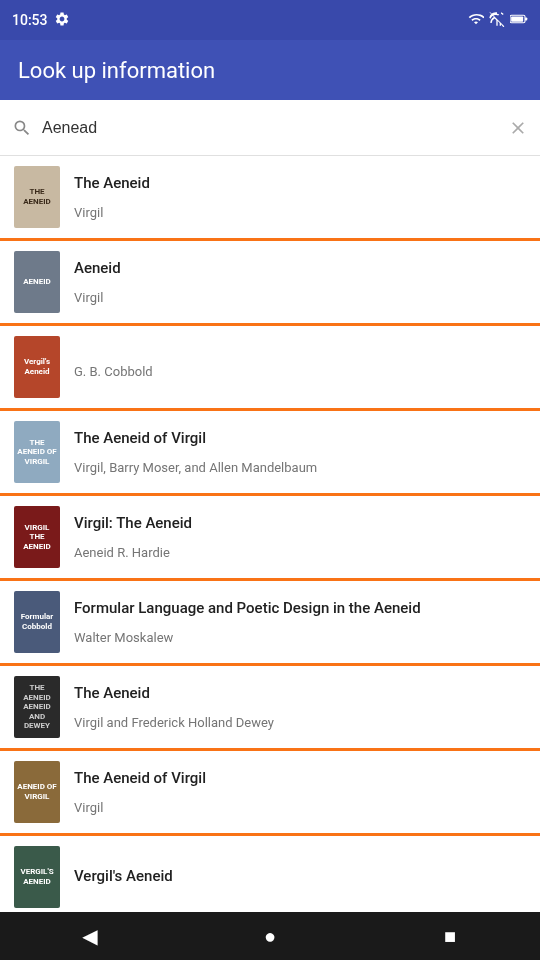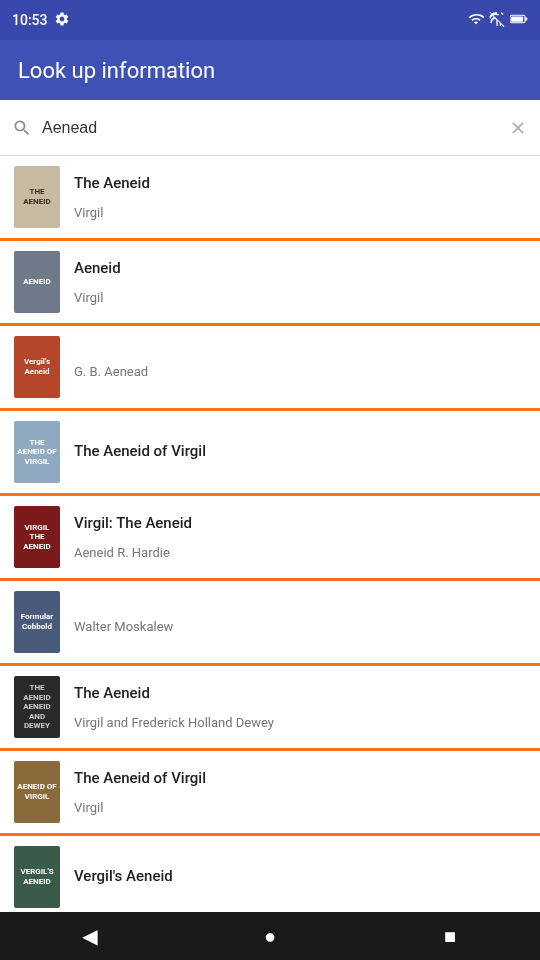--- a/index.html
+++ b/index.html
@@ -240,45 +240,47 @@
     <div class="book-info">
       <span class="book-title">Aeneid</span>
       <span class="book-author">Virgil</span>
     </div>
   </div>
     <div class="result-item">
     <div class="book-cover cover-3">
       Vergil's Aeneid
     </div>
     <div class="book-info">
-      <span class="book-author">G. B. Aenead</span>
+      <span class="book-author">G. B. Cobbold</span>
     </div>
   </div>
     <div class="result-item">
     <div class="book-cover cover-4">
       THE AENEID OF VIRGIL
     </div>
     <div class="book-info">
       <span class="book-title">The Aeneid of Virgil</span>
+      <span class="book-author">Virgil, Barry Moser, and Allen Mandelbaum</span>
     </div>
   </div>
     <div class="result-item">
     <div class="book-cover cover-5">
       VIRGIL THE AENEID
     </div>
     <div class="book-info">
       <span class="book-title">Virgil: The Aeneid</span>
       <span class="book-author">Aeneid R. Hardie</span>
     </div>
   </div>
     <div class="result-item">
     <div class="book-cover cover-6">
       Formular Cobbold
     </div>
     <div class="book-info">
+      <span class="book-title">Formular Language and Poetic Design in the Aeneid</span>
       <span class="book-author">Walter Moskalew</span>
     </div>
   </div>
     <div class="result-item">
     <div class="book-cover cover-7">
       THE AENEID AENEID AND DEWEY
     </div>
     <div class="book-info">
       <span class="book-title">The Aeneid</span>
       <span class="book-author">Virgil and Frederick Holland Dewey</span>

